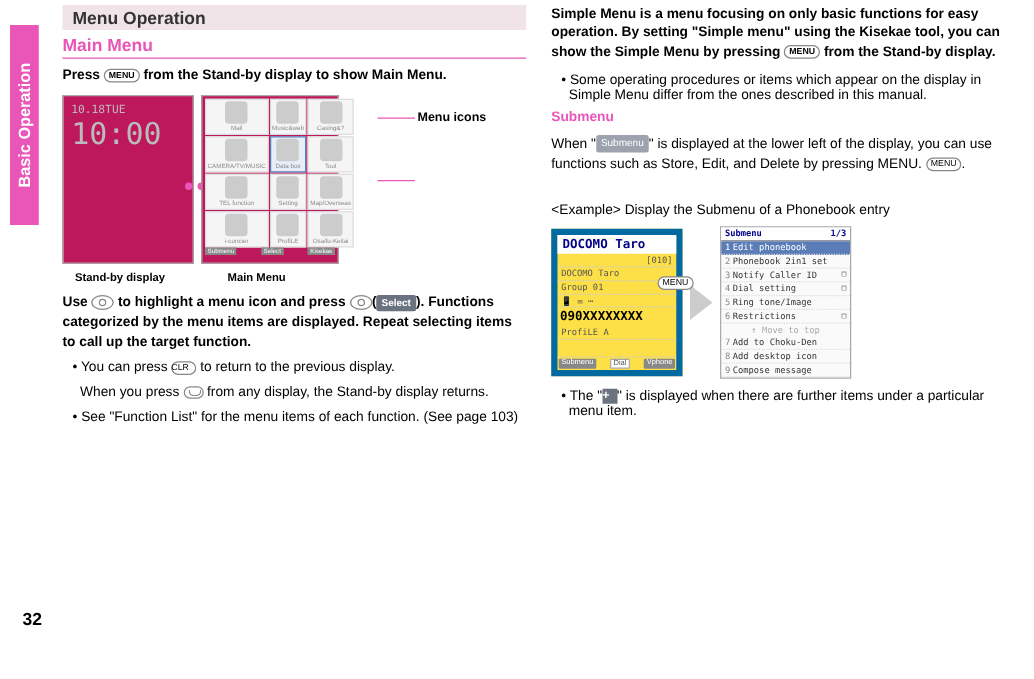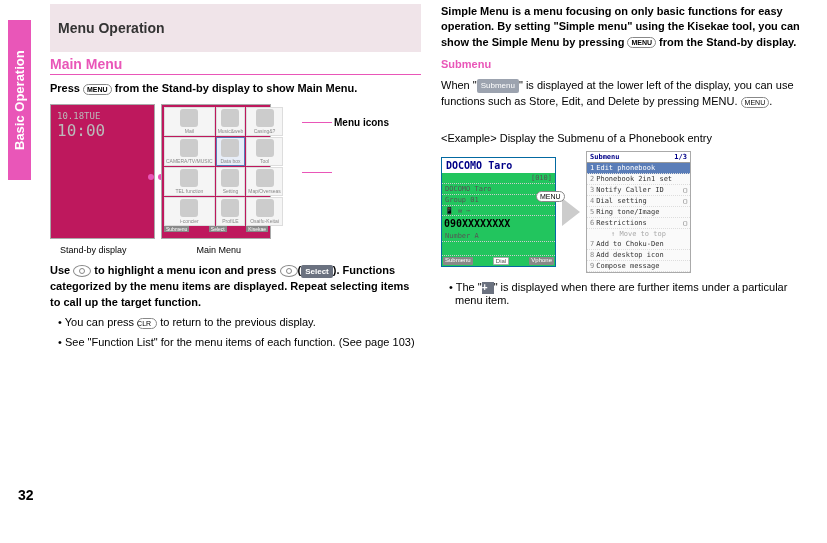--- a/index.html
+++ b/index.html
@@ -7,21 +7,21 @@
     
     .page { display: flex; height: 100%; }
     
     .left-margin { width: 50px; position: relative; }
     .side-label { position: absolute; top: 180px; left: 8px; transform: rotate(-90deg); transform-origin: left top; background: #e956b8; color: #fff; font-weight: bold; font-size: 13px; padding: 4px 30px; white-space: nowrap; }
     .page-number { position: absolute; bottom: 40px; left: 18px; font-size: 14px; font-weight: bold; }
     
     .content { flex: 1; display: flex; gap: 20px; padding: 4px 15px 0 0; }
     .col { flex: 1; }
     
-    .section-title { background: #f0e4e9; color: #333; font-weight: bold; font-size: 14px; padding: 16px 8px; margin-bottom: 4px; }
+    .section-title { background: #f0e4e9; color: #333; font-weight: bold; font-size: 14px; padding: 2px 8px; margin-bottom: 4px; }
     .heading-pink { color: #e956b8; font-weight: bold; font-size: 14px; border-bottom: 1px solid #e956b8; margin-bottom: 6px; padding-bottom: 2px; }
     .heading-pink-small { color: #e956b8; font-weight: bold; font-size: 11px; margin-bottom: 2px; margin-top: 6px; }
     
     .bold-intro { font-weight: bold; font-size: 11px; line-height: 1.4; margin-bottom: 8px; }
     
     .key { display: inline-block; border: 1px solid #888; border-radius: 9px; font-size: 7px; padding: 1px 3px; vertical-align: middle; line-height: 1; min-width: 20px; text-align: center; background: #fff; }
     .key-oval { display: inline-block; width: 18px; height: 12px; border: 1px solid #888; border-radius: 50%; vertical-align: middle; position: relative; background: #fff; }
     .key-oval::after { content: ''; position: absolute; top: 50%; left: 50%; width: 4px; height: 4px; border-radius: 50%; border: 1px solid #888; transform: translate(-50%,-50%); }
     .key-home { display: inline-block; width: 16px; height: 10px; border: 1px solid #888; border-radius: 6px; vertical-align: middle; position: relative; background: #fff; }
     .key-home::after { content:''; position:absolute; width:8px; height:4px; border-bottom:1px solid #888; border-left:1px solid #888; border-right:1px solid #888; border-radius:0 0 4px 4px; top:2px; left:3px; }
@@ -29,53 +29,53 @@
     .select-key { display:inline-block; background:#6b7280; color:#fff; font-size:8px; padding:1px 4px; border-radius:2px; vertical-align:middle; }
     .submenu-key { display:inline-block; background:#9ca3af; color:#fff; font-size:8px; padding:1px 4px; border-radius:2px; vertical-align:middle; }
     .plus-icon { display:inline-block; width:12px; height:12px; background:#6b7280; color:#fff; text-align:center; line-height:12px; font-size:10px; font-weight:bold; vertical-align:middle; }
     
     .displays-row { display: flex; align-items: flex-start; gap: 6px; margin-bottom: 6px; position: relative; }
     .phone-screen { border: 1px solid #aaa; background: #be185d; position: relative; }
     .standby { width: 105px; height: 135px; }
     .mainmenu { width: 110px; height: 135px; }
     
     .standby .clock { position: absolute; top: 6px; left: 6px; color: #bbb; font-family: monospace; font-size: 9px; }
-    .standby .clock-big { font-size: 16px; color: #bbb; font-weight: 300; }
+    .standby .clock-big { font-size: 24px; color: #bbb; font-weight: 300; }
     
     .dots { position: absolute; left: 98px; top: 70px; display: flex; gap: 4px; }
     .dot { width: 6px; height: 6px; background: #e956b8; border-radius: 50%; }
     .triangle { position: absolute; left: 120px; top: 55px; width: 0; height: 0; border-top: 16px solid transparent; border-bottom: 16px solid transparent; border-left: 14px solid #f5c842; }
     
     .menu-grid { display: grid; grid-template-columns: repeat(3, 1fr); gap: 1px; padding: 2px; height: 120px; }
     .menu-cell { border: 1px solid #ddd; background: #f5f5f5; font-size: 5px; color: #888; display: flex; flex-direction: column; align-items: center; justify-content: flex-end; padding: 1px; }
     .menu-cell.active { border: 1px solid #5a7db8; background: #e8eef8; }
     .menu-cell-icon { width: 18px; height: 18px; background: #ccc; border-radius: 3px; margin-bottom: 1px; }
     .menu-bottom { display: flex; justify-content: space-between; padding: 1px 2px; font-size: 5px; }
     .menu-bottom span { background: #888; color: #fff; padding: 0 2px; }
     
     .callout-line { position: absolute; border-top: 1px solid #e956b8; }
     .line1 { top: 18px; left: 252px; width: 30px; }
     .line2 { top: 68px; left: 252px; width: 30px; }
     .callout-text { position: absolute; font-size: 10px; line-height: 1.3; text-align: center; }
     .callout1 { top: 12px; left: 284px; font-weight: bold; }
     .callout2 { top: 62px; left: 284px; width: 115px; }
     .callout2 .b { font-weight: bold; display: block; }
     
-    .caption-row { display: flex; gap: 60px; margin-top: 4px; font-size: 9px; font-weight: normal; }
+    .caption-row { display: flex; gap: 40px; margin-top: 4px; font-size: 9px; font-weight: bold; }
     .caption-row span:first-child { margin-left: 10px; }
     .caption-row span:last-child { margin-left: 10px; }
     
     .body-text { font-size: 11px; line-height: 1.45; margin-top: 8px; }
     .body-text .bold { font-weight: bold; }
     .bullet { margin-left: 8px; text-indent: -6px; padding-left: 6px; margin-top: 4px; }
     .bullet::before { content: "• "; }
     .sub-para { margin-left: 14px; margin-top: 4px; }
     
     .example-row { display: flex; align-items: center; gap: 6px; margin-top: 4px; position: relative; }
-    .phonebook-screen { width: 115px; border: 1px solid #0369a1; background: #22c55e; font-size: 7px; }
+    .phonebook-screen { width: 105px; border: 5px solid #0369a1; background: #fde047; font-size: 7px; }
     .pb-title { background: #fff; color: #008; font-weight: bold; padding: 2px 4px; font-size: 10px; font-family: monospace; }
     .pb-row { padding: 1px 3px; border-bottom: 1px dotted #ccc; color: #555; font-family: monospace; font-size: 7px; }
     .pb-number { font-weight: bold; font-size: 10px; padding: 2px; font-family: monospace; }
     .pb-bottom { display: flex; justify-content: space-between; padding: 1px; font-size: 6px; }
     .pb-bottom span { background: #888; color:#fff; padding: 0 2px; border-radius: 1px; }
     .pb-bottom span.dial { background:#fff; color:#555; border:1px solid #aaa; }
     
     .arrow-right { width: 0; height: 0; border-top: 14px solid transparent; border-bottom: 14px solid transparent; border-left: 18px solid #ccc; position: relative; }
     .arrow-label { position: absolute; left: -26px; top: -7px; }
     
@@ -187,46 +187,50 @@
         <span>Main Menu</span>
       </div>
 
       <div class="body-text">
         <div class="bold">
           Use <span class="key-oval"></span> to highlight a menu icon and press <span class="key-oval"></span>(<span class="select-key">Select</span>). Functions categorized by the menu items are displayed. Repeat selecting items to call up the target function.
         </div>
         <div class="bullet">
           You can press <span class="key">CLR</span> to return to the previous display.
         </div>
+        <div class="sub-para">
+          When you press <span class="key-home"></span> from any display, the Stand-by display returns.
+        </div>
         <div class="bullet">See "Function List" for the menu items of each function. (See page 103)</div>
       </div>
     </div>
 
     <div class="col">
       <div class="bold-intro">
         Simple Menu is a menu focusing on only basic functions for easy operation. By setting "Simple menu" using the Kisekae tool, you can show the Simple Menu by pressing <span class="key">MENU</span> from the Stand-by display.
       </div>
+      <div class="bullet">Some operating procedures or items which appear on the display in Simple Menu differ from the ones described in this manual.</div>
 
       <div class="heading-pink-small">Submenu</div>
       <div class="body-text">
         <span>When "</span><span class="submenu-key">Submenu</span><span>" is displayed at the lower left of the display, you can use functions such as Store, Edit, and Delete by pressing MENU.</span>
         <span class="key">MENU</span>.
       </div>
 
       <div class="body-text" style="margin-top:21px;">&lt;Example&gt; Display the Submenu of a Phonebook entry</div>
 
       <div class="example-row">
         <div class="phonebook-screen">
           <div class="pb-title">DOCOMO Taro</div>
           <div class="pb-row" style="text-align:right;">[010]</div>
           <div class="pb-row">DOCOMO Taro</div>
           <div class="pb-row">Group 01</div>
           <div class="pb-row" style="height:10px;">📱 ✉ ⋯</div>
           <div class="pb-number">090XXXXXXXX</div>
-          <div class="pb-row">Number A</div>
+          <div class="pb-row">ProfiLE A</div>
           <div class="pb-row" style="height:14px;"></div>
           <div class="pb-bottom">
             <span>Submenu</span>
             <span class="dial">Dial</span>
             <span>Vphone</span>
           </div>
         </div>
 
         <div style="position:relative;">
           <div class="arrow-right"></div>

